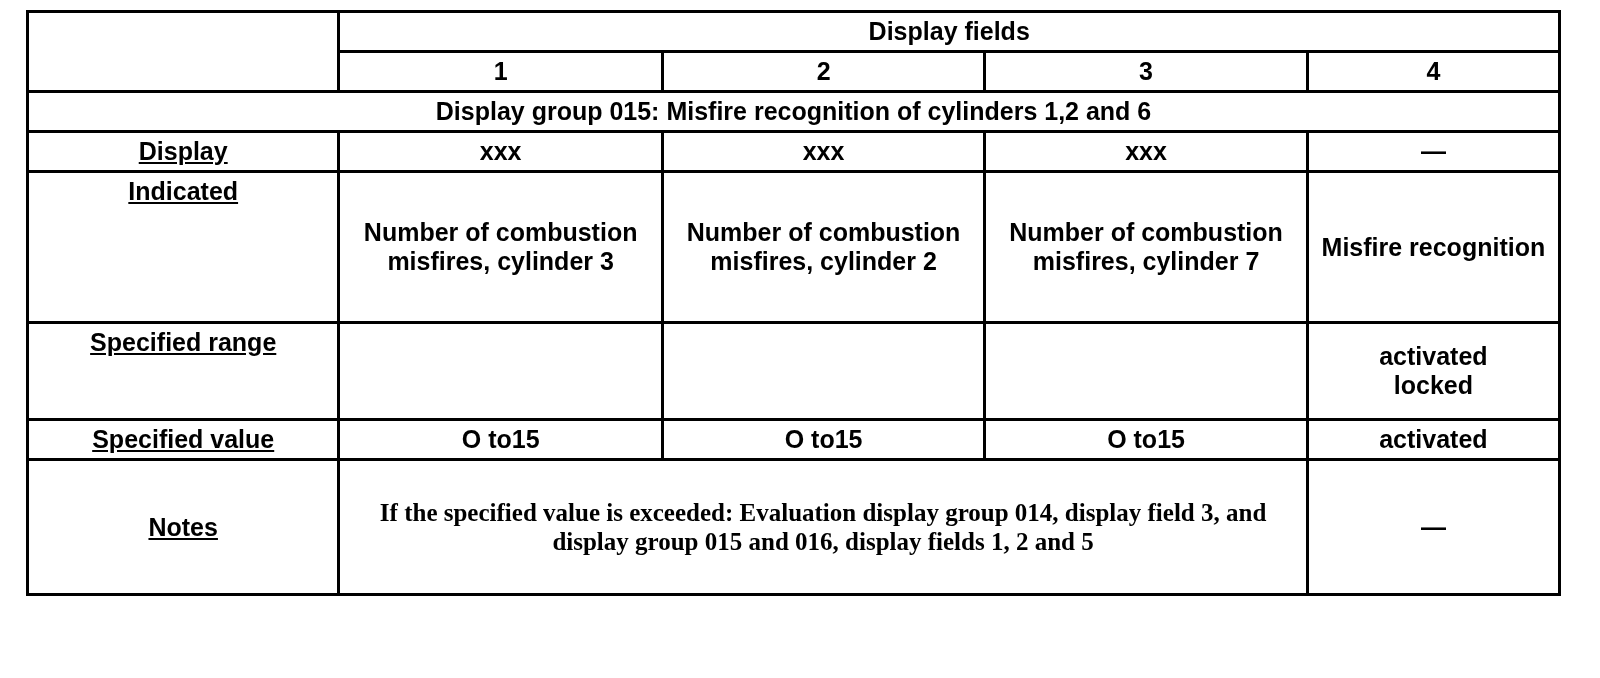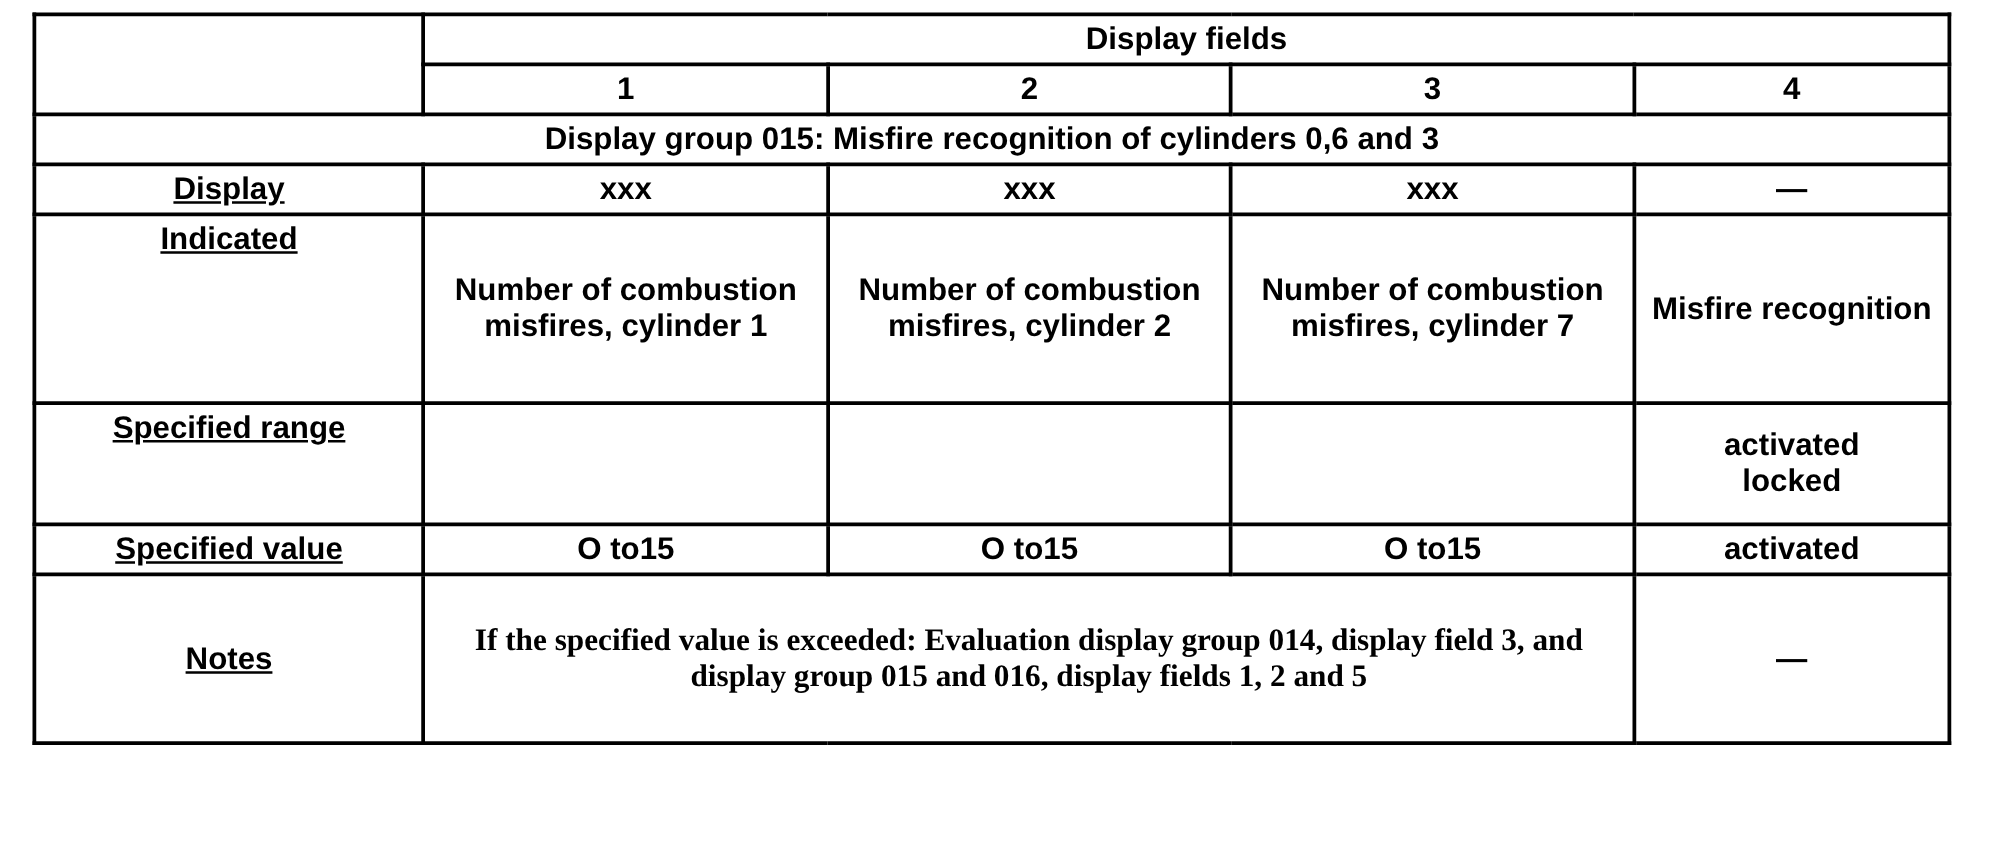--- a/index.html
+++ b/index.html
@@ -90,34 +90,34 @@
         <td colspan="4" class="hdr-main">Display fields</td>
       </tr>
       <tr>
         <td class="colnum">1</td>
         <td class="colnum">2</td>
         <td class="colnum">3</td>
         <td class="colnum">4</td>
       </tr>
 
       <tr class="group-row">
-        <td colspan="5">Display group 015: Misfire recognition of cylinders 0,6 and 3</td>
+        <td colspan="5">Display group 015: Misfire recognition of cylinders 1,2 and 6</td>
       </tr>
 
       <tr>
         <td class="rowlabel">Display</td>
         <td class="xxx">xxx</td>
         <td class="xxx">xxx</td>
         <td class="xxx">xxx</td>
         <td class="dash">—</td>
       </tr>
 
       <tr class="tall-row">
         <td class="rowlabel">Indicated</td>
-        <td>Number of combustion misfires, cylinder 1</td>
+        <td>Number of combustion misfires, cylinder 3</td>
         <td>Number of combustion misfires, cylinder 2</td>
         <td>Number of combustion misfires, cylinder 7</td>
         <td>Misfire recognition</td>
       </tr>
 
       <tr class="func-row">
         <td class="rowlabel">Specified range</td>
         <td></td>
         <td></td>
         <td></td>

